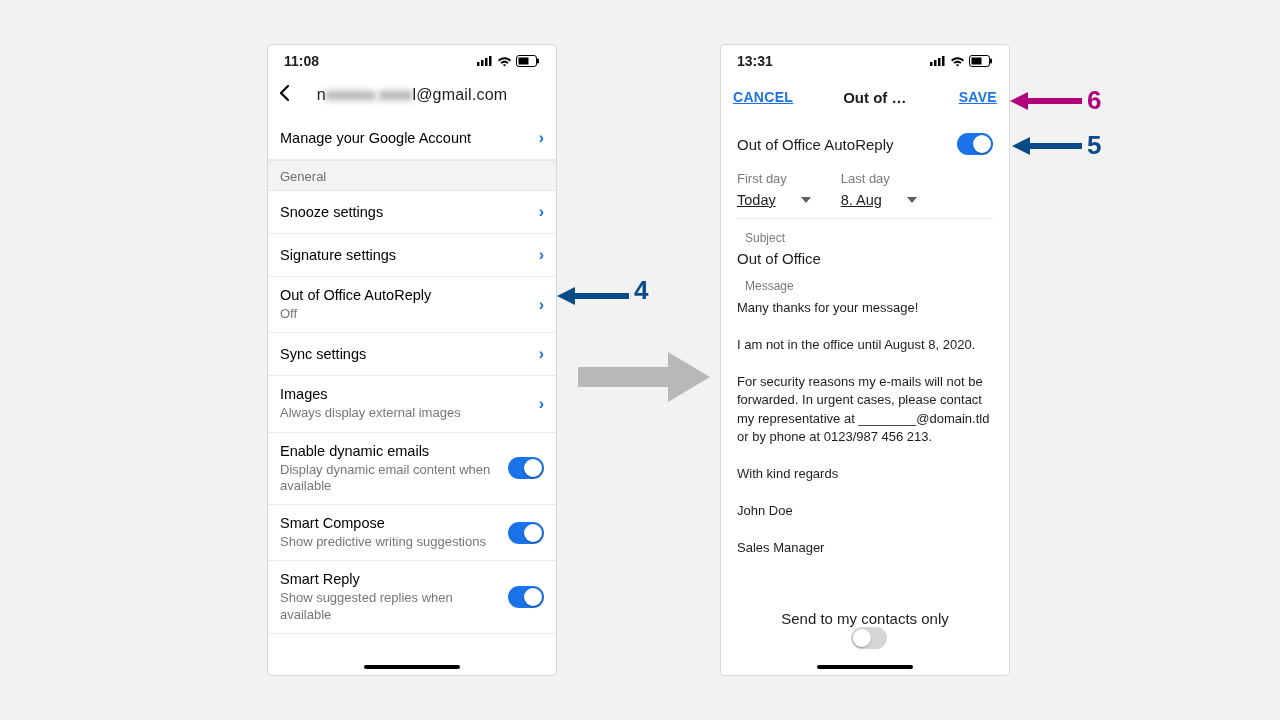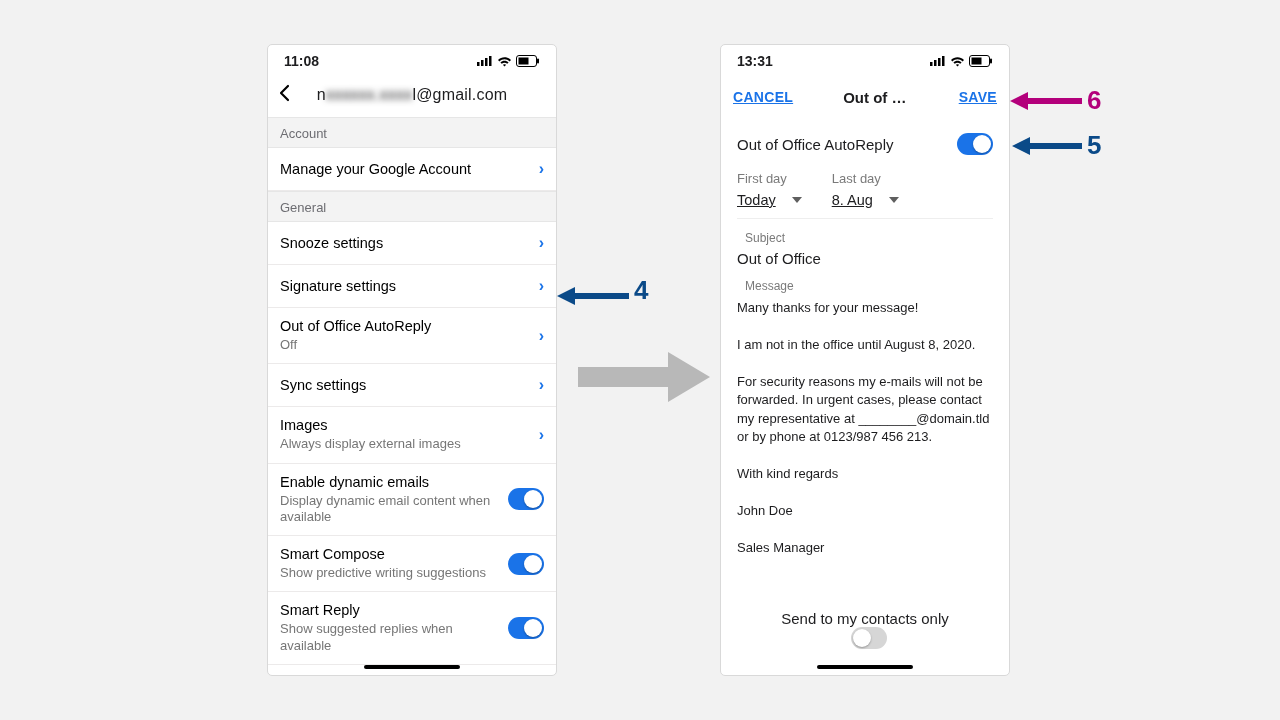--- a/index.html
+++ b/index.html
@@ -136,21 +136,21 @@
     padding: 0 6px;
   }
 
   .p2 { padding: 10px 16px 0 16px; }
   .ooo-row { display:flex; align-items:center; justify-content:space-between; padding: 6px 0 12px 0; }
   .ooo-title { font-size:15px; }
 
   .date-row { display:flex; gap:30px; padding: 4px 0 10px 0; border-bottom:1px solid #eee;}
   .date-col .lbl { font-size:13px; color:#7a7a7a; margin-bottom:6px; }
   .date-col .val {
-    display:flex; align-items:center; gap:16px;
+    display:flex; align-items:center; gap:25px;
     font-size:14.5px; text-decoration:underline;
   }
   .date-col .tri {
     width:0;height:0;
     border-left:5px solid transparent;
     border-right:5px solid transparent;
     border-top:6px solid #5f5f5f;
   }
 
   .field .lbl { font-size:12px; color:#7a7a7a; margin-top:12px;margin-left:8px; }
@@ -207,21 +207,20 @@
       <svg width="14" height="18" viewBox="0 0 14 18">
           <path d="M10 2 L3 9 L10 16" stroke="#000" stroke-width="2.2" fill="none" stroke-linecap="round" stroke-linejoin="round"></path>
         </svg>
     </span>
     <span class="title">
       <span>n</span><span class="blur">xxxxxx.xxxx</span><span>l@gmail.com</span>
     </span>
     <span style="width:14px"></span>
   </div>
 
-  <div class="section-hdr">Account</div>
   <div class="row">
     <div class="text-col">
         <div class="title-line">Manage your Google Account</div>
       </div>
     <span class="chev">›</span>
   </div>
 
   <div class="section-hdr">General</div>
 
   <div class="row">

